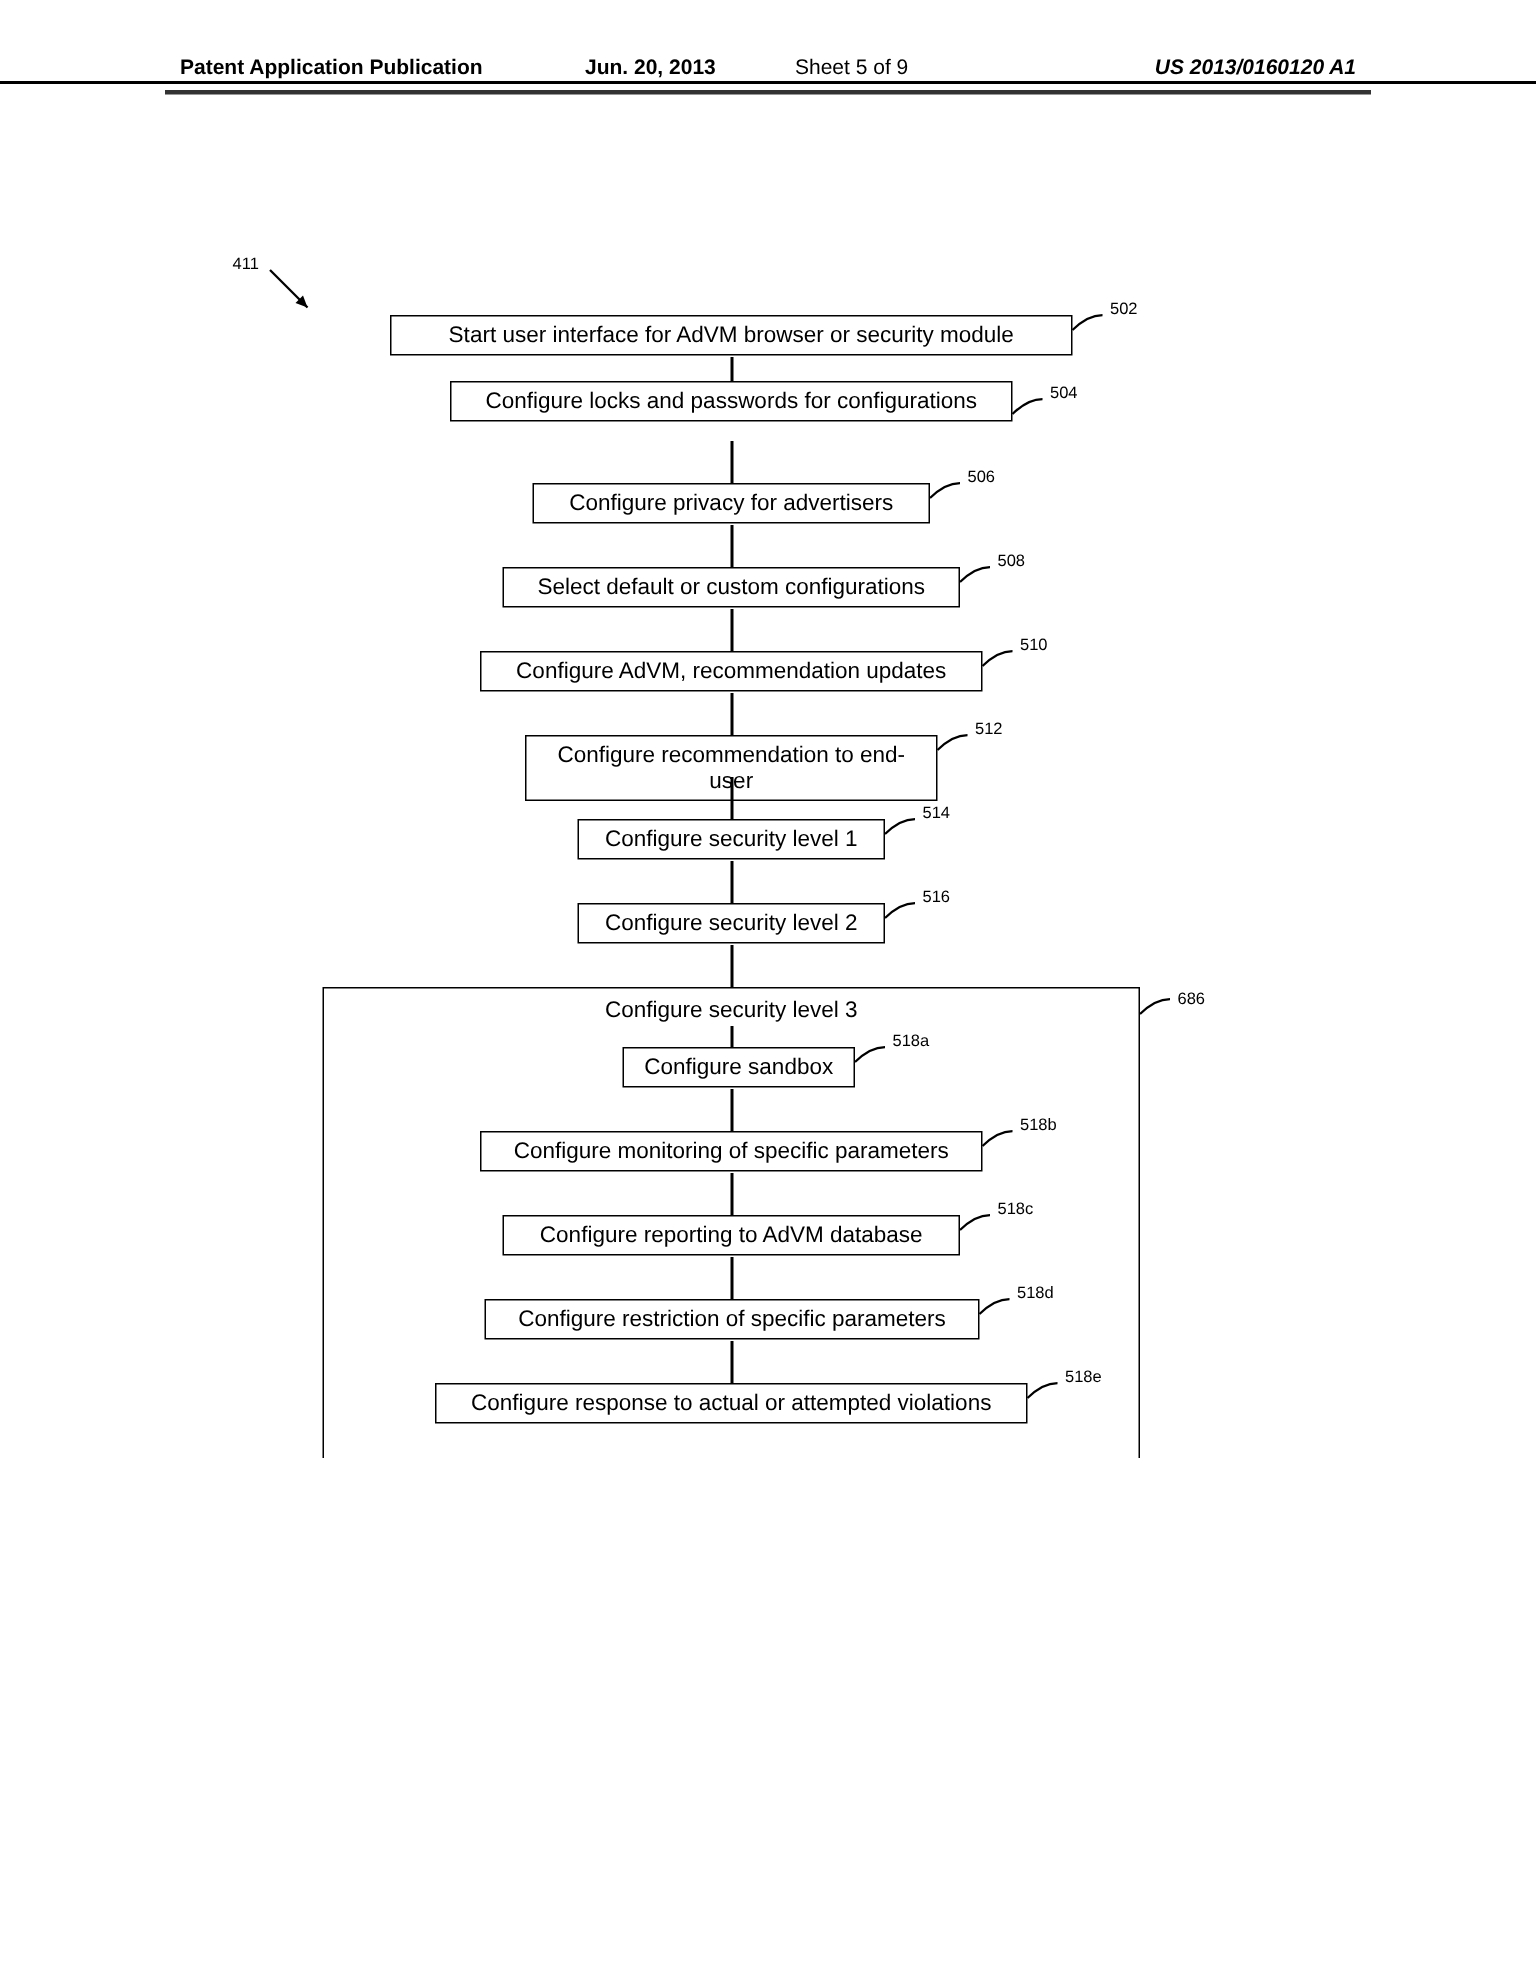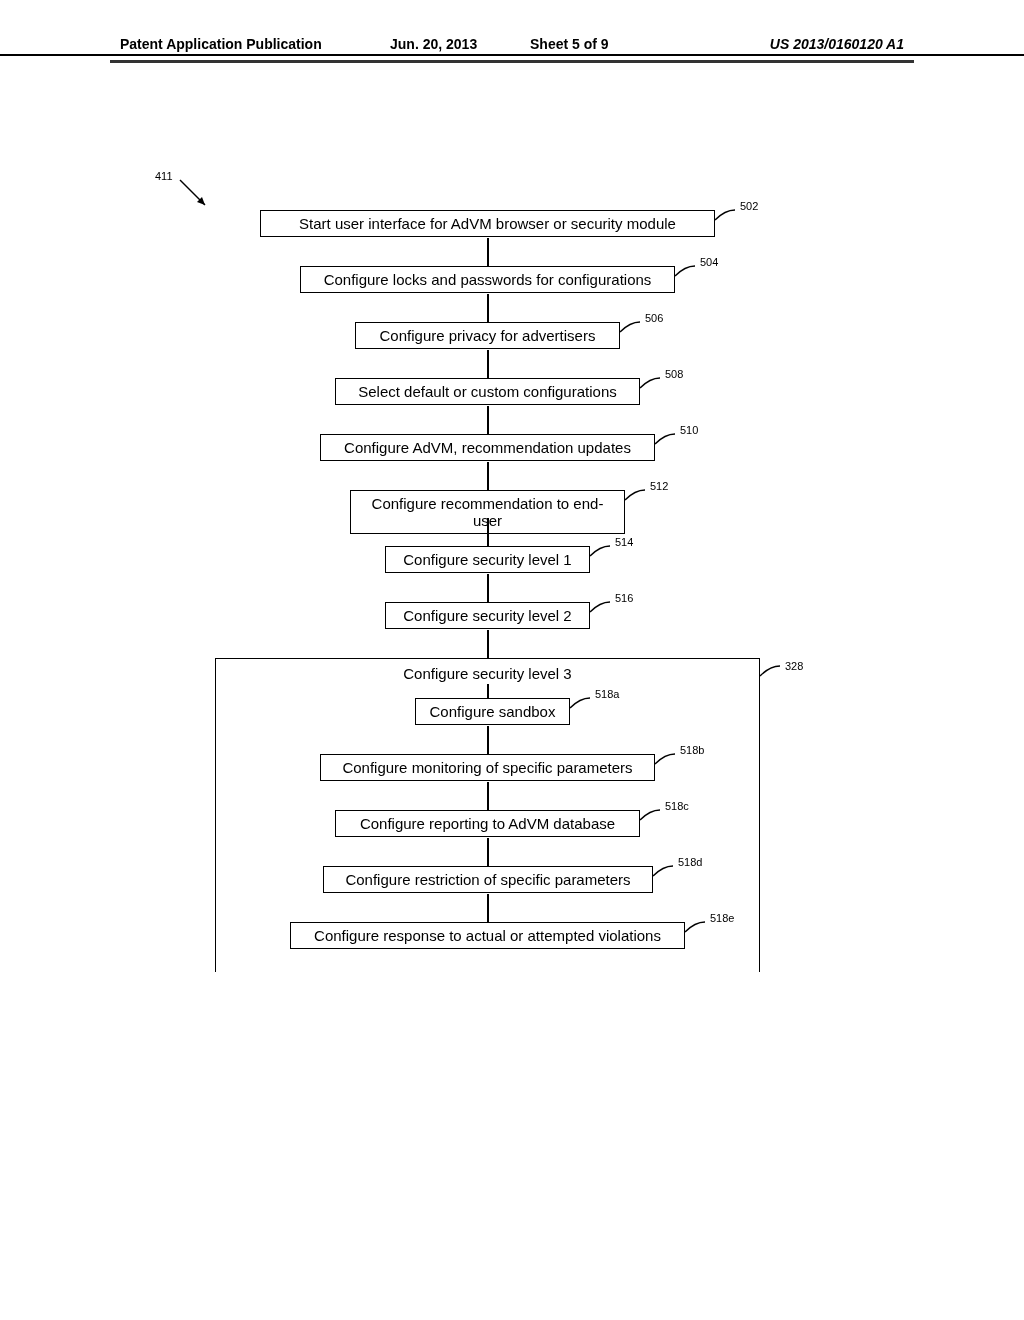--- a/index.html
+++ b/index.html
@@ -22,21 +22,21 @@
     top: 36px;
     left: 0;
     width: 100%;
     border-bottom: 2px solid #000;
     padding-bottom: 6px;
     box-sizing: border-box;
     font-weight: bold;
   }
   .hdr-left   { position: absolute; left: 120px;  top: 0; }
   .hdr-center { position: absolute; left: 390px;  top: 0; }
-  .hdr-sheet  { position: absolute; left: 530px;  top: 0; font-weight: bold; }
+  .hdr-sheet  { position: absolute; left: 530px;  top: 0; font-weight: normal; }
   .hdr-right  { position: absolute; right: 120px; top: 0; font-style: italic; }
   .header-line { position: absolute; top: 60px; left: 110px; right: 110px; height: 3px; background: #333; }
 
   .diagram {
     position: absolute;
     top: 190px;
     left: 0;
     width: 1024px;
   }
 
@@ -110,21 +110,21 @@
         </svg>
     </div>
 
     <div class="box" style="top:20px; left:260px; width:455px;">Start user interface for AdVM browser or security module</div>
     <div class="leader" style="top:20px; left:715px;"><svg>
           <path d="M0 10 Q10 0 20 0" stroke="#000" fill="none" stroke-width="1.5"></path>
         </svg></div>
     <div class="num" style="top:10px; left:740px;">502</div>
     <div class="conn" style="top:48px; height:28px;"></div>
 
-    <div class="box" style="top:76px; left:300px; width:375px;">Configure locks and passwords for configurations</div>
+    <div class="box" style="top:64px; left:300px; width:375px;">Configure locks and passwords for configurations</div>
     <div class="leader" style="top:76px; left:675px;"><svg>
           <path d="M0 10 Q10 0 20 0" stroke="#000" fill="none" stroke-width="1.5"></path>
         </svg></div>
     <div class="num" style="top:66px; left:700px;">504</div>
     <div class="conn" style="top:104px; height:28px;"></div>
 
     <div class="box" style="top:132px; left:355px; width:265px;">Configure privacy for advertisers</div>
     <div class="leader" style="top:132px; left:620px;"><svg>
           <path d="M0 10 Q10 0 20 0" stroke="#000" fill="none" stroke-width="1.5"></path>
         </svg></div>
@@ -165,21 +165,21 @@
         </svg></div>
     <div class="num" style="top:402px; left:615px;">516</div>
     <div class="conn" style="top:440px; height:28px;"></div>
 
     <div class="container518" style="top:468px; left:215px; width:545px; height:350px;">
       <div style="position:absolute; top:6px; left:0; width:100%; text-align:center; font-size:15px;">Configure security level 3</div>
     </div>
     <div class="leader" style="top:476px; left:760px;"><svg>
           <path d="M0 10 Q10 0 20 0" stroke="#000" fill="none" stroke-width="1.5"></path>
         </svg></div>
-    <div class="num" style="top:470px; left:785px;">328</div>
+    <div class="num" style="top:470px; left:785px;">686</div>
 
     <div class="conn" style="top:494px; height:14px;"></div>
 
     <div class="box" style="top:508px; left:415px; width:155px;">Configure sandbox</div>
     <div class="leader" style="top:508px; left:570px;"><svg>
           <path d="M0 10 Q10 0 20 0" stroke="#000" fill="none" stroke-width="1.5"></path>
         </svg></div>
     <div class="num" style="top:498px; left:595px;">518a</div>
     <div class="conn" style="top:536px; height:28px;"></div>
 

